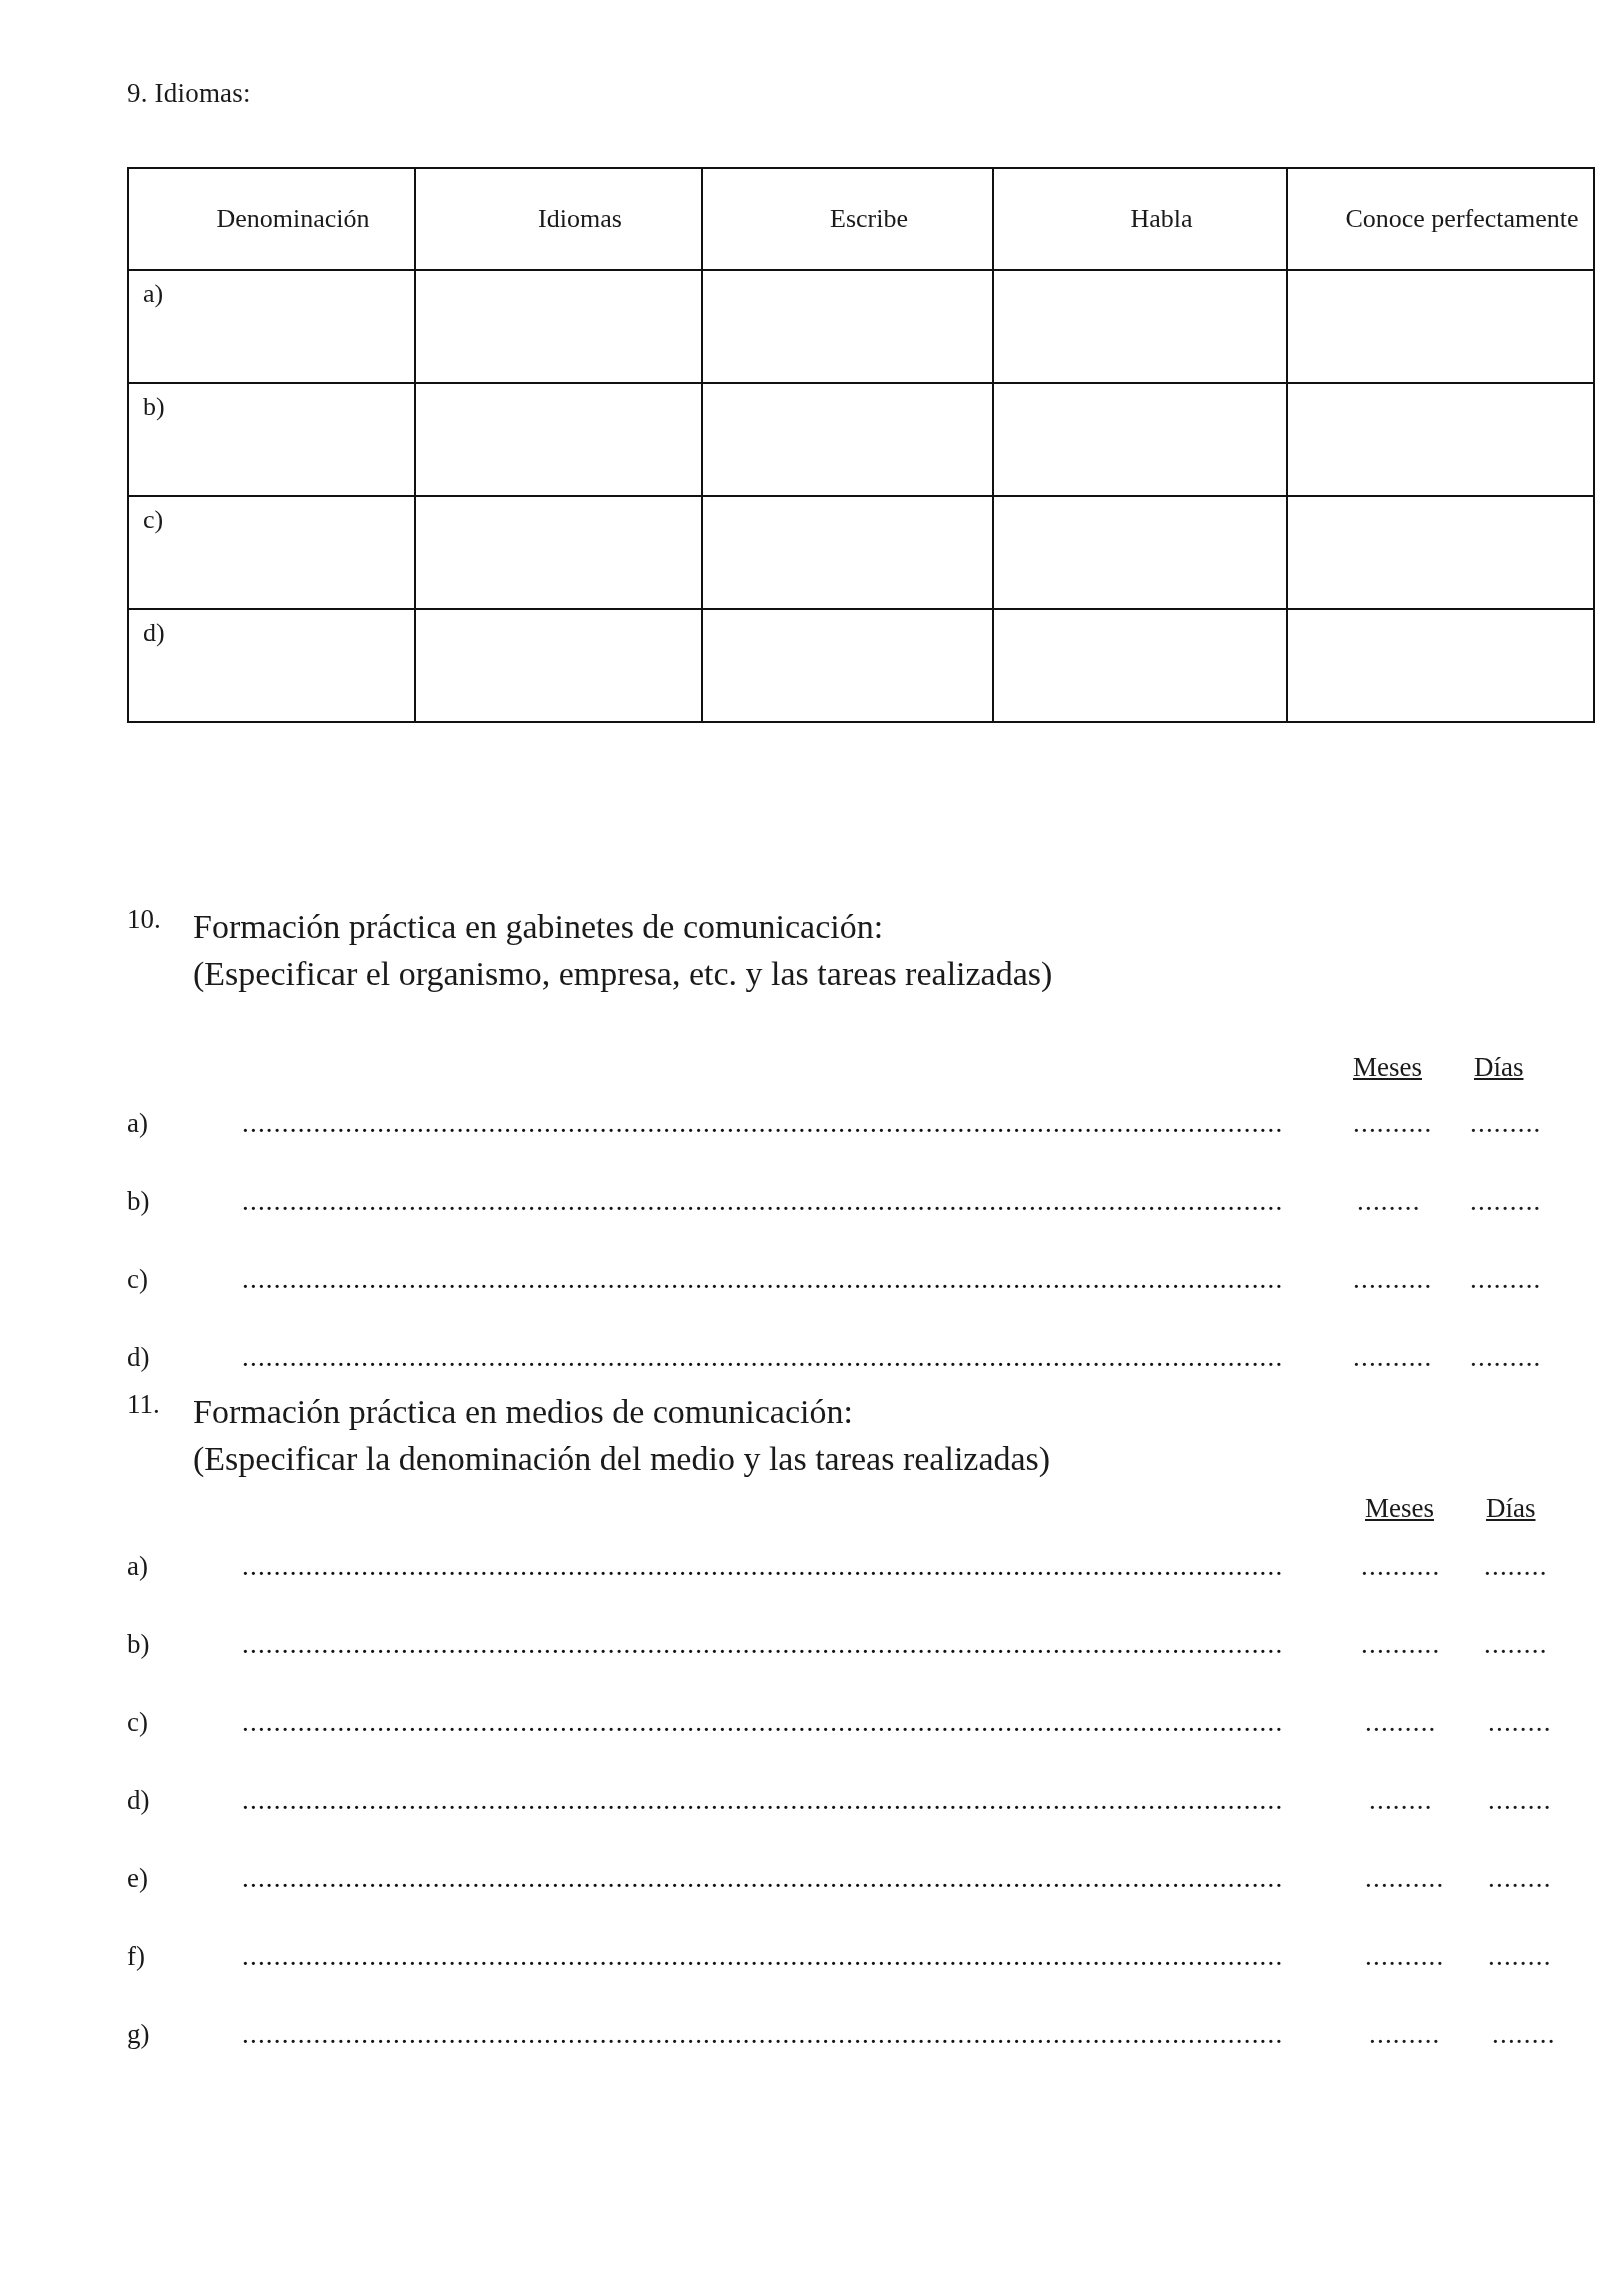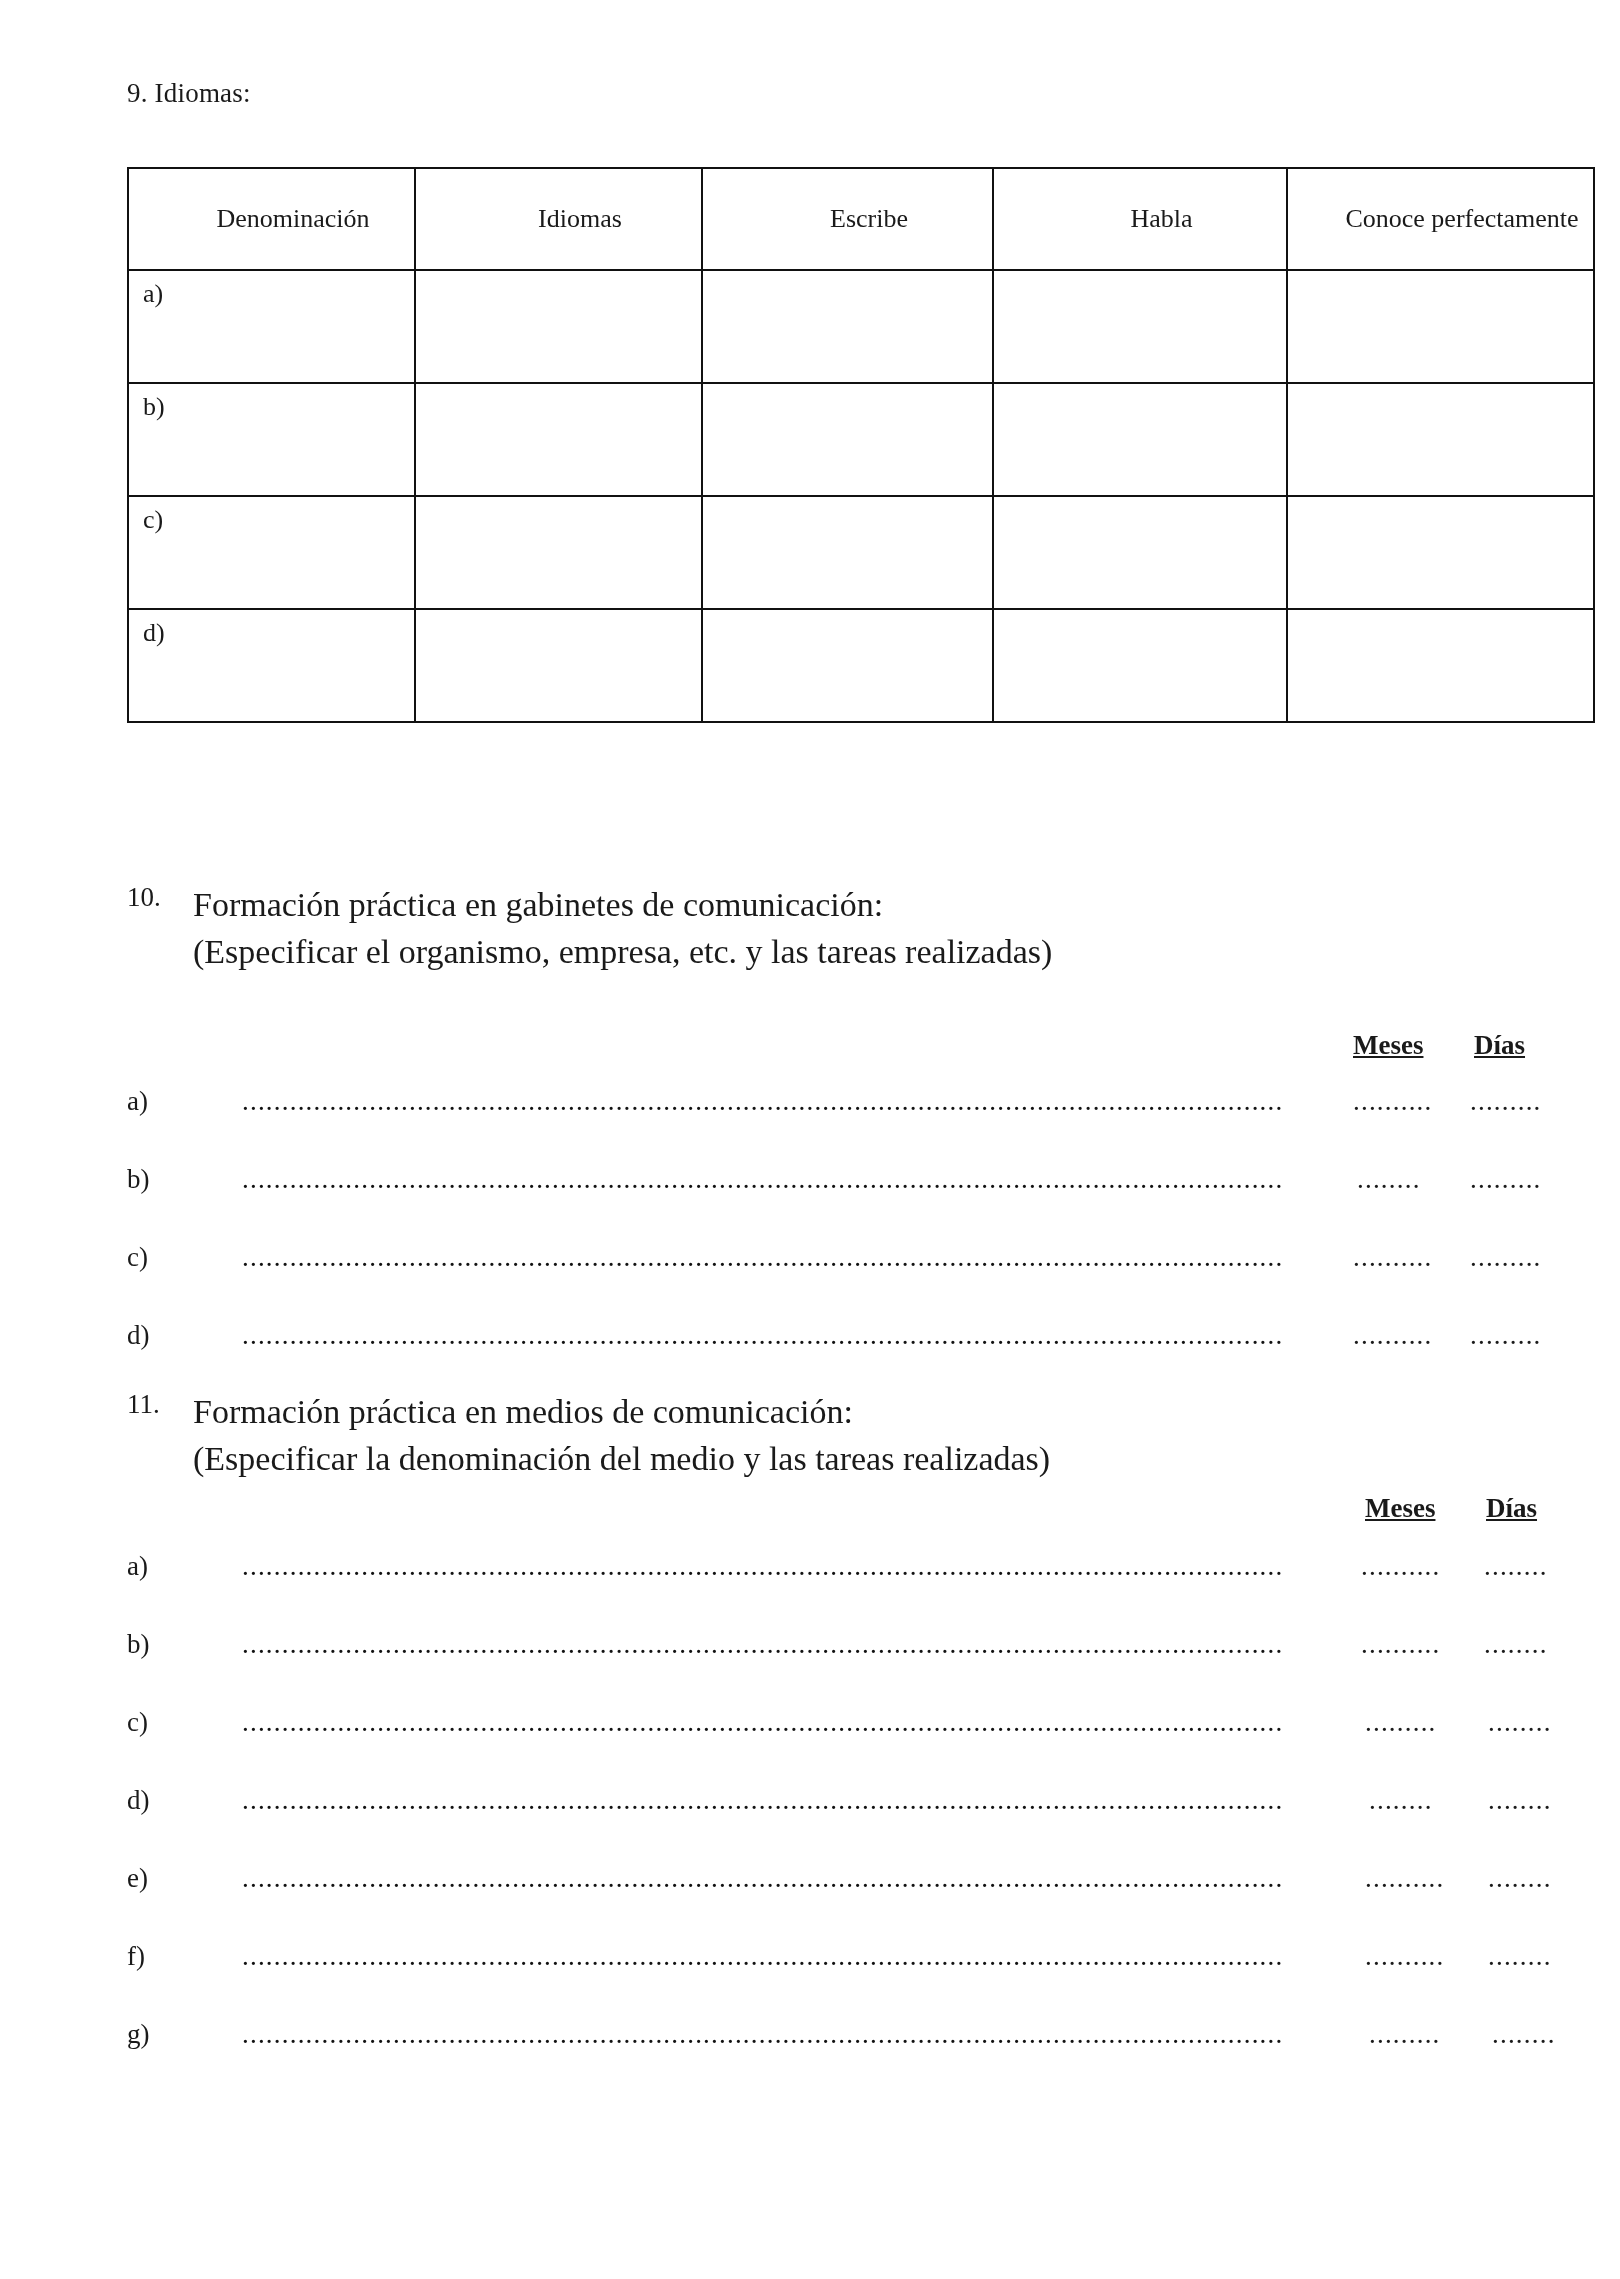--- a/index.html
+++ b/index.html
@@ -82,21 +82,20 @@
     line-height: 1.38;
   }
   .sec-head .sub {
     display: block;
   }
 
   .colhead {
     position: relative;
     height: 40px;
     margin-top: 18px;
-    font-weight: bold;
   }
   .colhead span {
     position: absolute;
     font-size: 27px;
     text-decoration: underline;
   }
 
   .rows {
     margin-top: 6px;
   }
@@ -177,21 +176,21 @@
       <tr>
         <td>d)</td>
         <td></td>
         <td></td>
         <td></td>
         <td></td>
       </tr>
     </tbody>
   </table>
 
-  <div class="sec" style="top: 882px;">
+  <div class="sec" style="top: 904px;">
     <div class="sec-num">10.</div>
     <div class="sec-head">
       <span>Formación práctica en gabinetes de comunicación:</span>
       <span class="sub">(Especificar el organismo, empresa, etc. y las tareas realizadas)</span>
     </div>
 
     <div class="colhead" style="margin-top: 54px;">
       <span style="left: 1226px;">Meses</span>
       <span style="left: 1347px;">Días</span>
     </div>

